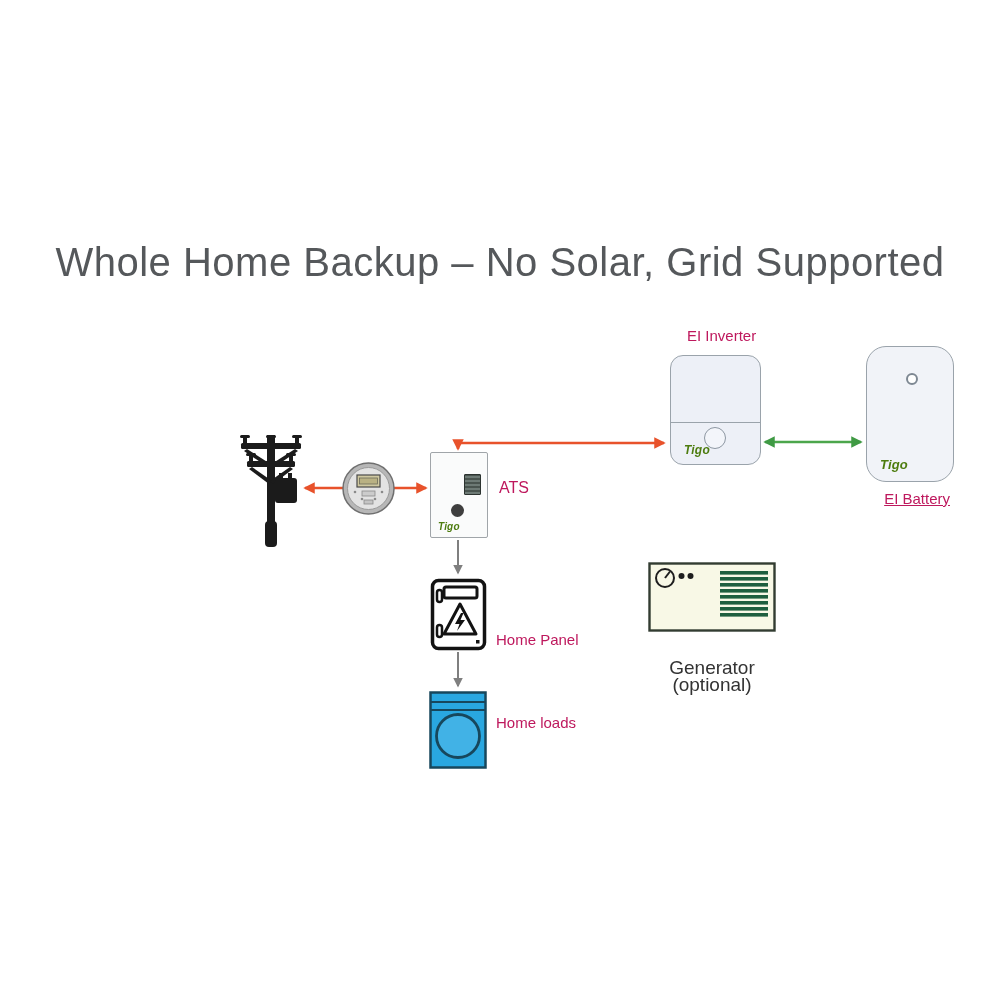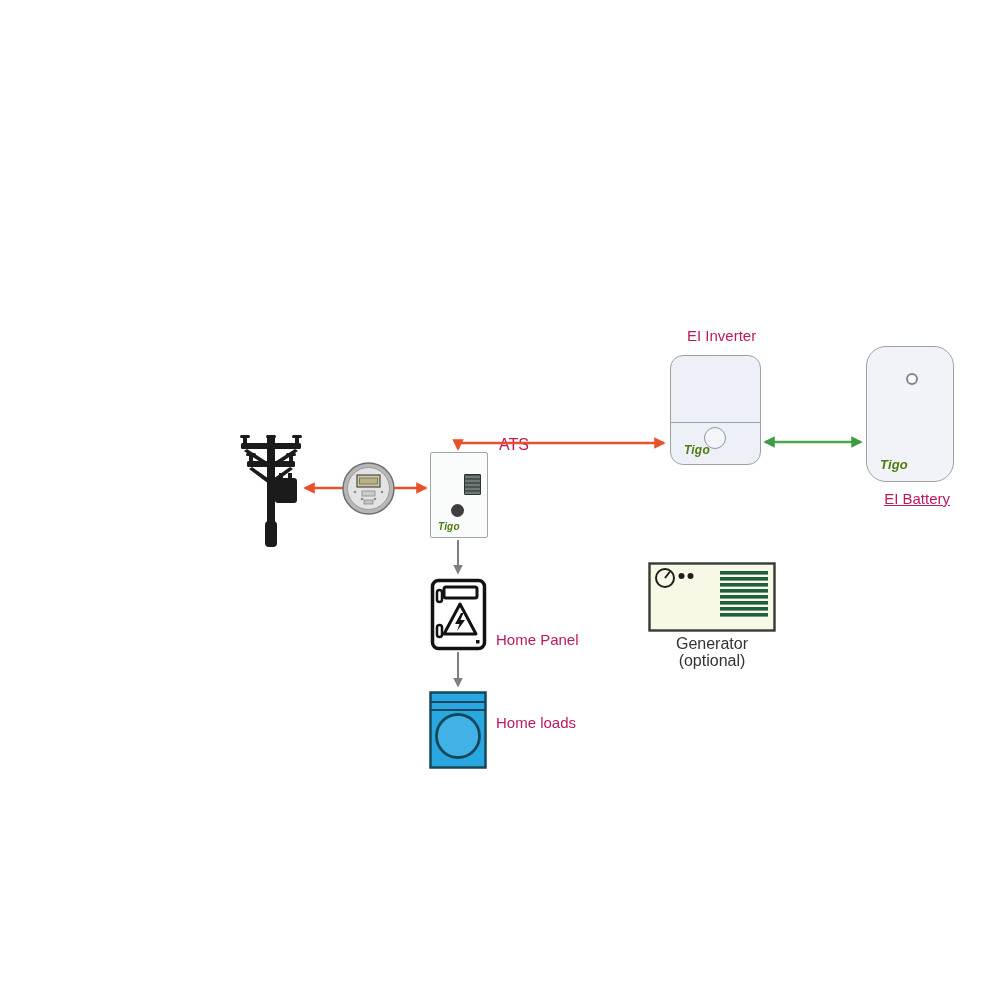--- a/index.html
+++ b/index.html
@@ -27,27 +27,28 @@
   .ats-display{position:absolute;left:33px;top:21px;width:15px;height:19px;background:#5a6662;border:1.5px solid #2c3330;border-radius:1px;
     background-image:repeating-linear-gradient(0deg,#6d7a75 0 2px,#49544f 2px 4px);}
   .ats-knob{position:absolute;left:20px;top:51px;width:13px;height:13px;border-radius:50%;background:#3e3e3e;}
   
   .inv-box{left:670px;top:355px;width:91px;height:110px;border-radius:13px;background:#edf0f7;}
   .inv-divider{position:absolute;left:0;top:66px;width:100%;height:0;border-top:1.5px solid #9aa3ab;}
   .inv-circle{position:absolute;left:33px;top:71px;width:20px;height:20px;border-radius:50%;border:1.5px solid #8d97a2;background:#f3f5fa;}
   
   .bat-box{left:866px;top:346px;width:88px;height:136px;border-radius:20px;background:#f1f3f8;}
   .bat-circle{position:absolute;left:39px;top:26px;width:8px;height:8px;border-radius:50%;border:2px solid #7e8893;background:#fff;}
-  .gen-label{position:absolute;left:648px;top:636px;width:128px;text-align:center;font-size:16px;line-height:16.5px;color:#333;}
+  .gen-label{position:absolute;left:648px;top:660px;width:128px;text-align:center;font-size:19px;line-height:16.5px;color:#333;}
 </style>
 </head>
 <body>
 
 <div id="canvas">
 
+  <div class="title">Whole Home Backup – No Solar, Grid Supported</div>
 
   <svg id="arrow-layer" width="1000" height="1000" viewBox="0 0 1000 1000">
     <defs>
       <marker id="mO" viewBox="0 0 10 10" refX="8.5" refY="5" markerWidth="4.6" markerHeight="4.6" orient="auto-start-reverse">
         <path d="M0,0 L10,5 L0,10 z" fill="#e8522b"></path>
       </marker>
       <marker id="mG" viewBox="0 0 10 10" refX="8.5" refY="5" markerWidth="4.6" markerHeight="4.6" orient="auto-start-reverse">
         <path d="M0,0 L10,5 L0,10 z" fill="#3f9a44"></path>
       </marker>
       <marker id="mGr" viewBox="0 0 10 10" refX="8.5" refY="5" markerWidth="5" markerHeight="5" orient="auto-start-reverse">
@@ -106,21 +107,21 @@
     <circle cx="33" cy="37" r="1.3" fill="#8a8a8a"></circle>
     <rect x="20" y="29" width="13" height="5" fill="#cccccc" stroke="#8a8a8a" stroke-width="0.8"></rect>
     <rect x="22" y="38" width="9" height="4" fill="#c4c4c4" stroke="#8a8a8a" stroke-width="0.8"></rect>
   </svg>
 
   <div class="device comp ats-box">
     <div class="ats-display"></div>
     <div class="ats-knob"></div>
     <span class="tigo" style="left:7px;bottom:5px;font-size:10px;">Tigo</span>
   </div>
-  <div class="lbl" style="left:499px;top:436px;font-size:16px;">ATS</div>
+  <div class="lbl" style="left:499px;top:479px;font-size:16px;">ATS</div>
 
   <div class="lbl" style="left:687px;top:327px;">EI Inverter</div>
   <div class="device comp inv-box">
     <div class="inv-divider"></div>
     <div class="inv-circle"></div>
     <span class="tigo" style="left:13px;bottom:7px;font-size:12px;">Tigo</span>
   </div>
 
   <div class="device comp bat-box">
     <div class="bat-circle"></div>

